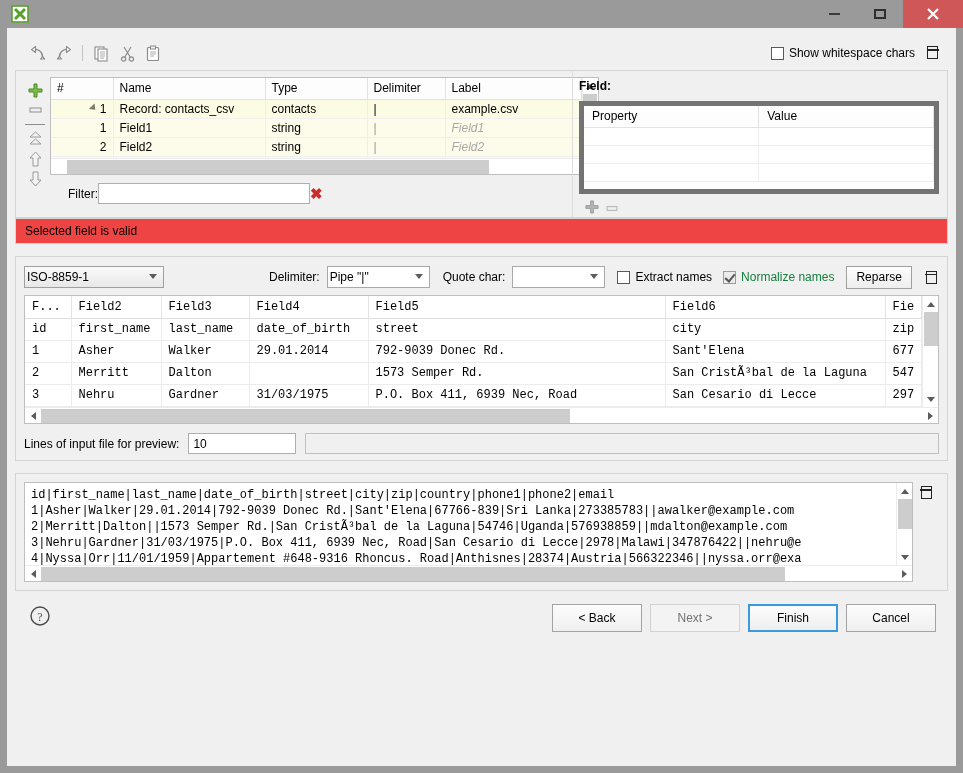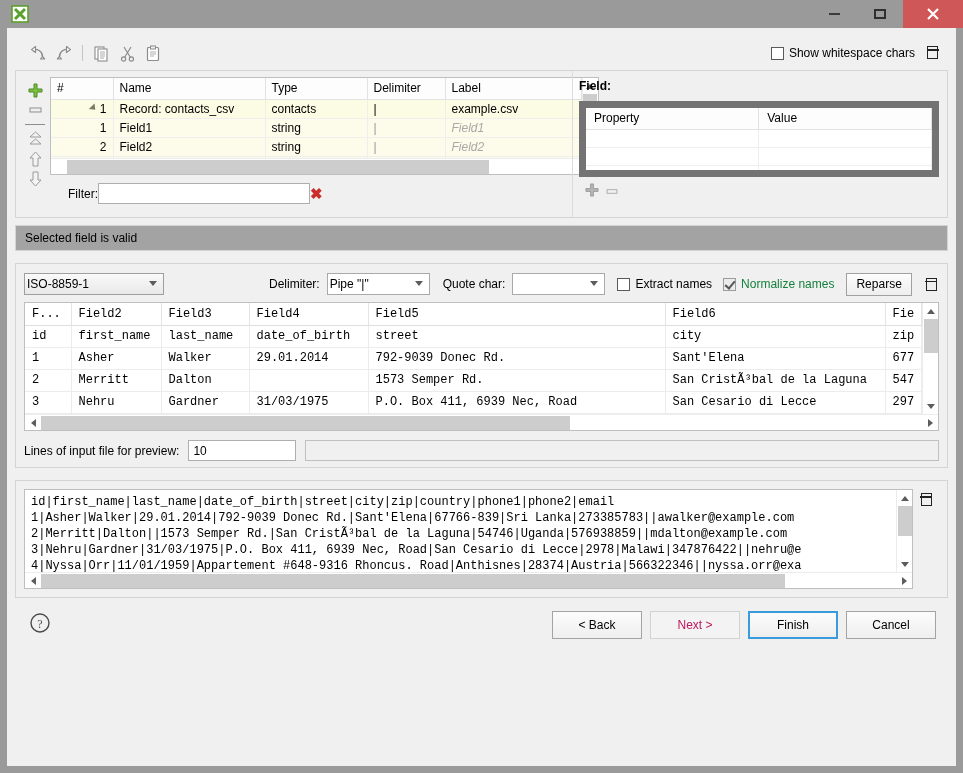--- a/index.html
+++ b/index.html
@@ -147,30 +147,30 @@
   #filterrow { display:flex; align-items:center; gap:0; padding:8px 0 0 18px; }
   #filterrow .lbl { font-size:12px; }
   input.txt {
     border:1px solid #aeaeae; background:#fff; height:21px; font-size:12px;
     padding:1px 4px; font-family:"Liberation Sans", sans-serif; outline:none;
   }
   .redx { font-size:15px; color:#cc2b2b; font-weight:bold; line-height:1; cursor:default; }
 
   #sec1 .right { flex:1 1 auto; padding: 8px 8px 0 6px; border-left:1px solid #dcdcdc; }
   #sec1 .right .fieldlabel { font-weight:bold; font-size:12px; margin-bottom:8px; }
-  #propbox { border:7px solid #737373; background:#fff; height:76px; overflow:hidden; }
+  #propbox { border:5px solid #737373; background:#fff; height:93px; overflow:hidden; }
   table.prop { border-collapse:collapse; width:100%; font-size:12px; table-layout:fixed; }
   table.prop th { font-weight:normal; text-align:left; padding:3px 8px; background:#fdfdfd; border-right:1px solid #e2e2e2; border-bottom:1px solid #e2e2e2; height:21px;}
   table.prop td { height:18px; border-right:1px solid #eeeeee; border-bottom:1px solid #efefef; }
   #propbuttons { display:flex; gap:6px; padding:6px 0 0 6px; align-items:center; }
 
   
   #statusbar {
-    height:26px; flex:0 0 26px; margin-top:7px;
-    border:1px solid #d4d4d4; background:#a3a3a3;
+    height:26px; flex:0 0 26px; 
+    border:1px solid #d4d4d4; background:#ef4444;
     display:flex; align-items:center; padding-left:9px; font-size:12px;
   }
 
   
   #sec2 { margin-top:12px; flex:0 0 205px; height:205px; display:flex; flex-direction:column; padding:8px 8px 6px 8px; }
   #ctrlrow { display:flex; align-items:center; height:24px; gap:0; }
   select.cmb {
     height:22px; font-size:12px; font-family:"Liberation Sans",sans-serif;
     border:1px solid #a9a9a9; background:#fff; padding:1px 2px;
     -webkit-appearance:none; appearance:none;
@@ -203,21 +203,21 @@
   #sec3 .rightico { width:26px; flex:0 0 26px; display:flex; align-items:flex-start; justify-content:center; padding-top:4px; }
 
   
   #btnbar { height:52px; flex:0 0 52px; display:flex; align-items:center; padding:0 12px 0 14px; background:#f0f0f0; border-top:1px solid #efefef;}
   #btnbar .help { margin-right:auto; }
   .wizbtn {
     width:90px; height:28px; margin-left:8px;
     border:1px solid #a3a3a3; background:linear-gradient(#fcfcfc,#efefef);
     font-size:12px; font-family:"Liberation Sans",sans-serif; cursor:default;
   }
-  .wizbtn.disabled { color:#be185d; border-color:#d2d2d2; background:#f3f3f3; }
+  .wizbtn.disabled { color:#737373; border-color:#d2d2d2; background:#f3f3f3; }
   .wizbtn.default { border:2px solid #3a9bdc; background:linear-gradient(#fcfcfc,#eeeeee); }
 </style>
 </head>
 <body>
 
 <div id="window">
 
   <div id="titlebar">
     <div class="appicon">
       <svg width="18" height="18" viewBox="0 0 18 18" aria-hidden="true">

